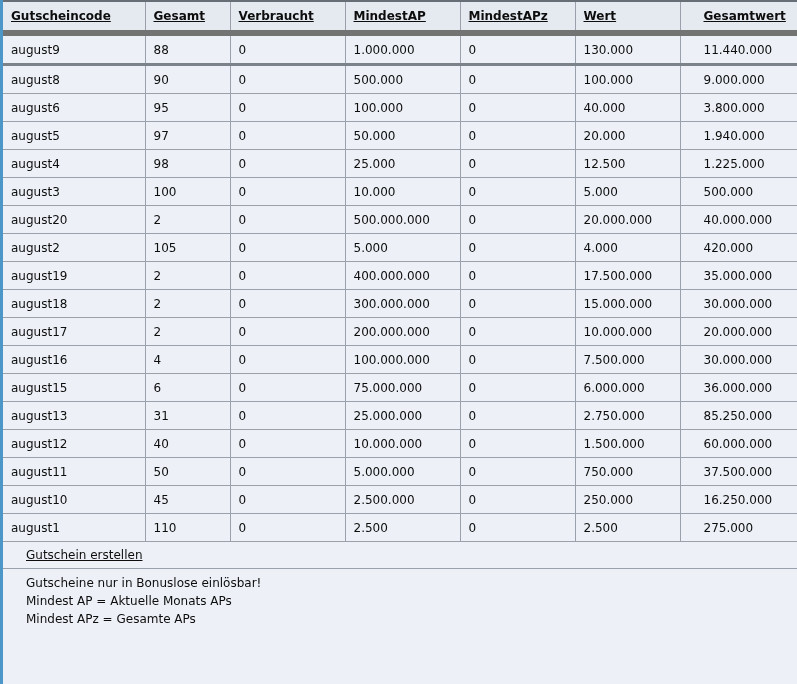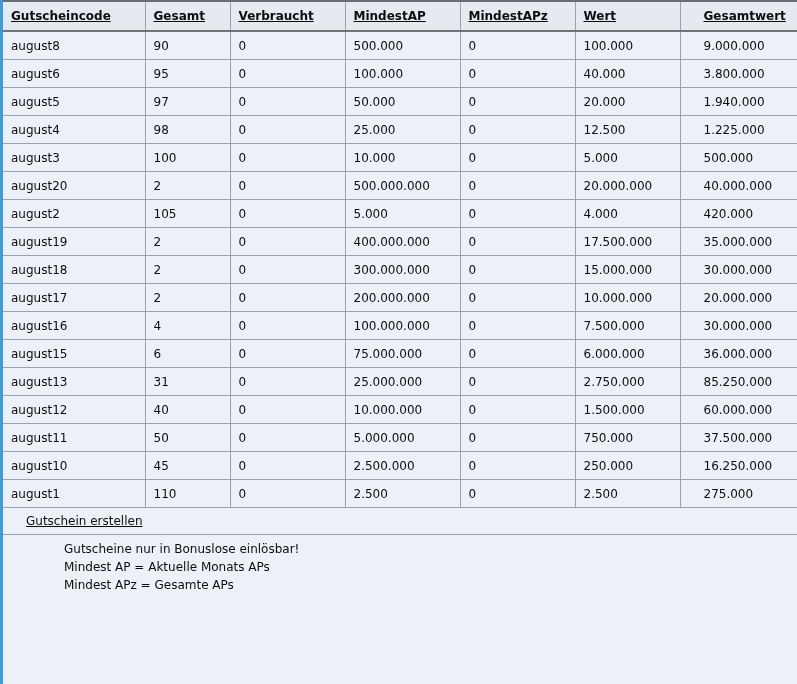--- a/index.html
+++ b/index.html
@@ -33,42 +33,42 @@
     background: #edf1f7;
   }
   table.voucher th:first-child,
   table.voucher td:first-child { border-left: none; }
   table.voucher th:last-child,
   table.voucher td:last-child { border-right: none; padding-left: 23px; }
   table.voucher thead th {
     background: #e5e9f0;
     font-weight: bold;
     height: 28px;
-    border-bottom: 2px solid #737373;
+    border-bottom: 6px solid #737373;
   }
   thead th .hdr-link {
     text-decoration: underline;
     color: #0d0d0d;
     cursor: pointer;
   }
   tr.sep-below > td { border-bottom: 3px solid #7c828a; }
   tr.link-row > td { height: 26px; margin-left: 8px; }
   .create-link {
     text-decoration: underline;
     color: #0d0d0d;
     cursor: pointer;
   }
   tr.footer-row > td {
     height: 70px;
     vertical-align: top;
     padding-top: 5px;
     line-height: 18px;
     border-bottom: none;
   }
-  .footnote-line { display: block; margin-left: 38px; }
+  .footnote-line { display: block; }
 </style>
 </head>
 <body>
 
 <div class="page" style="border-left-color: rgb(77, 151, 200);">
   <table class="voucher">
     <colgroup>
       <col style="width:142px">
       <col style="width:85px">
       <col style="width:115px">
@@ -82,20 +82,29 @@
         <th><span class="hdr-link">Gutscheincode</span></th>
         <th><span class="hdr-link">Gesamt</span></th>
         <th><span class="hdr-link">Verbraucht</span></th>
         <th><span class="hdr-link">MindestAP</span></th>
         <th><span class="hdr-link">MindestAPz</span></th>
         <th><span class="hdr-link">Wert</span></th>
         <th><span class="hdr-link">Gesamtwert</span></th>
       </tr>
     </thead>
     <tbody>
+        <tr class="sep-below">
+    <td>august9</td>
+    <td>88</td>
+    <td>0</td>
+    <td>1.000.000</td>
+    <td>0</td>
+    <td>130.000</td>
+    <td>11.440.000</td>
+  </tr>
         <tr>
     <td>august8</td>
     <td>90</td>
     <td>0</td>
     <td>500.000</td>
     <td>0</td>
     <td>100.000</td>
     <td>9.000.000</td>
   </tr>
         <tr>

